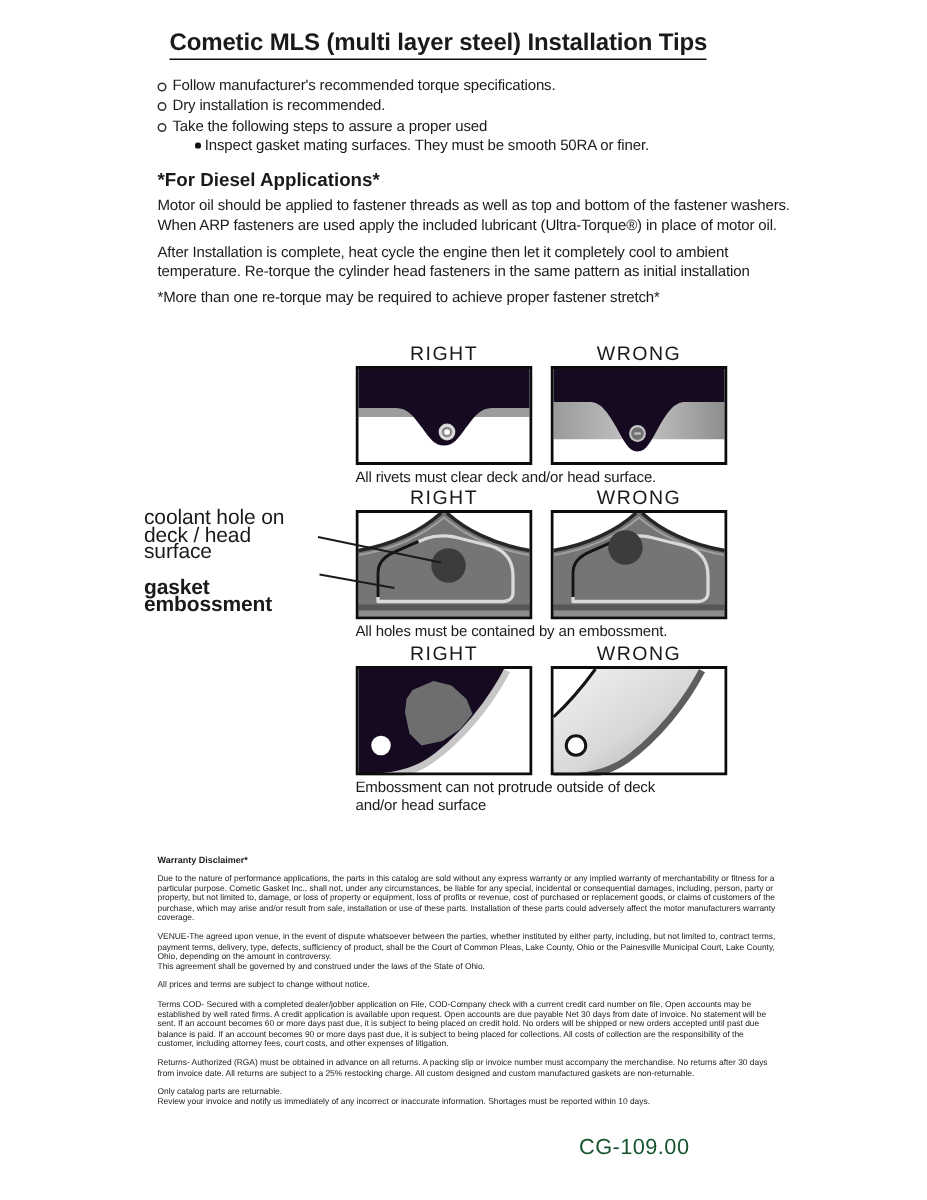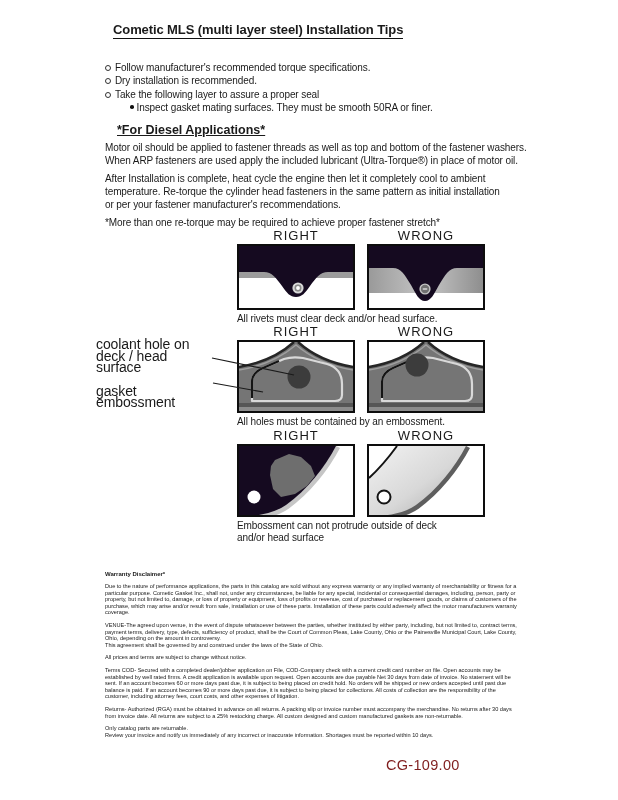--- a/index.html
+++ b/index.html
@@ -4,87 +4,86 @@
 <style>
   html,body{margin:0;padding:0;background:#e9e9e9;}
   .page{
     position:relative;width:618px;height:800px;background:#ffffff;
     font-family:"Liberation Sans", sans-serif;color:#1a1a1a;overflow:hidden;
     margin:0 auto;
   }
   
   .top-block{position:absolute;left:105px;top:20px;width:440px;}
   .doc-title{
-    display:inline-block;margin:0 0 16px 8px;font-size:13px;font-weight:bold;
+    display:inline-block;margin:0 0 5px 8px;font-size:16px;font-weight:bold;
     letter-spacing:-0.1px;border-bottom:1.6px solid #111;padding-bottom:1px;
   }
   .bullets{margin-top:6px;}
   .b-row{display:flex;align-items:flex-start;font-size:10px;line-height:13.3px;letter-spacing:-0.1px;}
   .b-ring{flex:0 0 auto;width:4px;height:4px;border:1px solid #333;border-radius:50%;margin:4px 4px 0 0;}
   .b-sub{padding-left:25px;}
   .b-dot{flex:0 0 auto;width:3.5px;height:3.5px;background:#111;border-radius:50%;margin:4.6px 3px 0 0;}
-  .diesel-h{margin:9px 0 4px 12px;font-size:12.5px;font-weight:bold;text-decoration:underline;}
+  .diesel-h{margin:9px 0 4px 0;font-size:12.5px;font-weight:bold;}
   .pline{font-size:10px;line-height:13.3px;letter-spacing:-0.1px;}
   .pgap{margin-top:4px;}
   
   .dg-row{position:absolute;left:237px;width:248px;}
   .dg-labels{display:flex;gap:12px;}
   .dg-label{width:118px;text-align:center;font-weight:normal;font-size:13px;letter-spacing:1px;}
   .dg-boxes{display:flex;gap:12px;margin-top:1px;}
   svg.dg{display:block;}
   .dg-caption{font-size:10px;font-weight:normal;margin-top:3px;letter-spacing:-0.1px;line-height:12px;}
   
   .side-labels{position:absolute;left:96px;top:339px;width:114px;text-align:left;
     font-size:14px;line-height:11.5px;letter-spacing:-0.1px;}
-  .side-gap{margin-top:12px;}
+  .side-gap{margin-top:12px;font-weight:bold;}
   .leader-svg{position:absolute;left:210px;top:352px;}
   
   .warranty{position:absolute;left:105px;top:571px;width:414px;}
   .warranty h3{margin:0 0 6px 0;font-size:6px;font-weight:bold;}
   .warranty p{margin:0 0 6px 0;font-size:5.6px;line-height:6.6px;}
   .warranty p.joined{margin-bottom:0;}
   
-  .code{position:absolute;left:386px;top:757px;font-size:14.5px;letter-spacing:0.3px;color:#7f1d1d;}
+  .code{position:absolute;left:386px;top:757px;font-size:14.5px;letter-spacing:0.3px;color:#14532d;}
 </style>
 </head>
 <body>
 
 <div class="page">
 
   <div class="top-block">
     <h1 class="doc-title">Cometic MLS (multi layer steel) Installation Tips</h1>
 
     <div class="bullets">
       <div class="b-row">
         <span class="b-ring"></span>
         <span>Follow manufacturer's recommended torque specifications.</span>
       </div>
       <div class="b-row">
         <span class="b-ring"></span>
         <span>Dry installation is recommended.</span>
       </div>
       <div class="b-row">
         <span class="b-ring"></span>
-        <span>Take the following layer to assure a proper seal</span>
+        <span>Take the following steps to assure a proper used</span>
       </div>
       <div class="b-row b-sub">
         <span class="b-dot"></span>
         <span>Inspect gasket mating surfaces.  They must be smooth 50RA or finer.</span>
       </div>
     </div>
 
     <h2 class="diesel-h">*For Diesel Applications*</h2>
     <div>
       <div class="pline">Motor oil should be applied to fastener threads as well as top and bottom of the fastener washers.</div>
       <div class="pline">When ARP fasteners are used apply the included lubricant (Ultra-Torque®) in place of motor oil.</div>
     </div>
     <div class="pgap">
       <div class="pline">After Installation is complete, heat cycle the engine then let it completely cool to ambient</div>
       <div class="pline">temperature. Re-torque the cylinder head fasteners in the same pattern as initial installation</div>
-      <div class="pline">or per your fastener manufacturer's recommendations.</div>
     </div>
     <div class="pgap pline">*More than one re-torque may be required to achieve proper fastener stretch*</div>
   </div>
 
   <div class="dg-row" style="top:228px;">
     <div class="dg-labels">
       <div class="dg-label">RIGHT</div>
       <div class="dg-label">WRONG</div>
     </div>
     <div class="dg-boxes">

